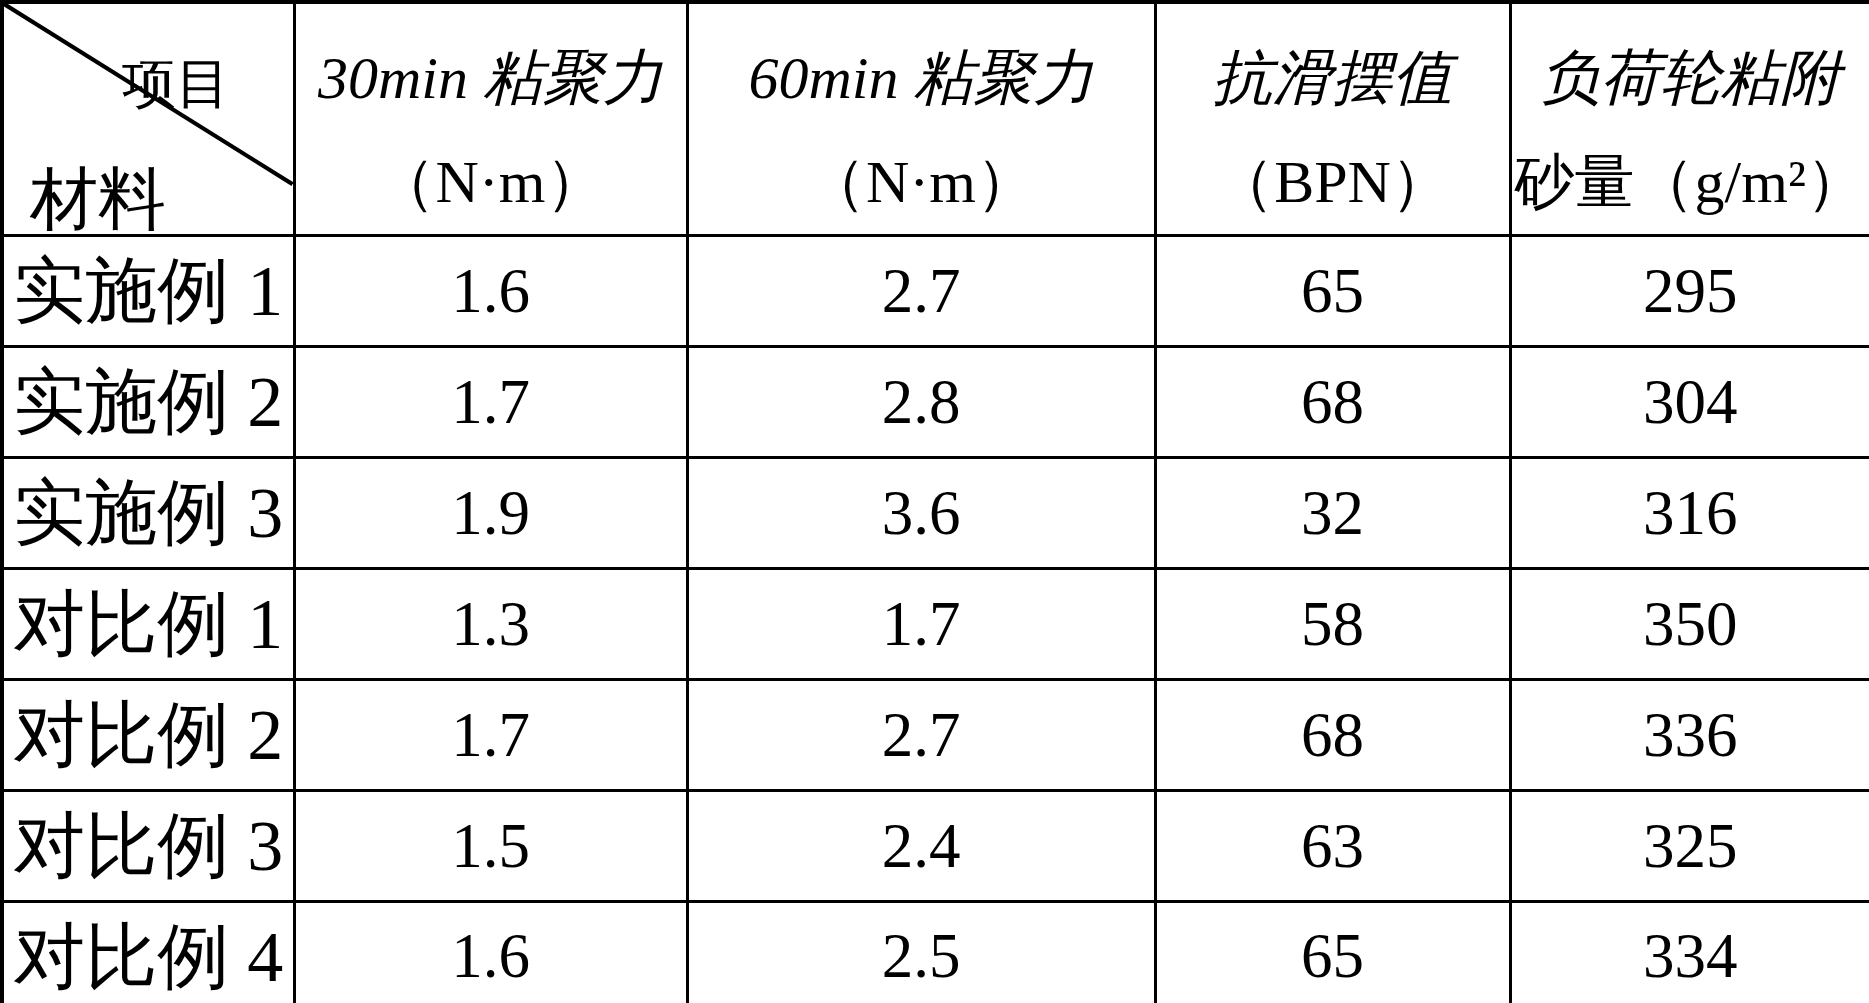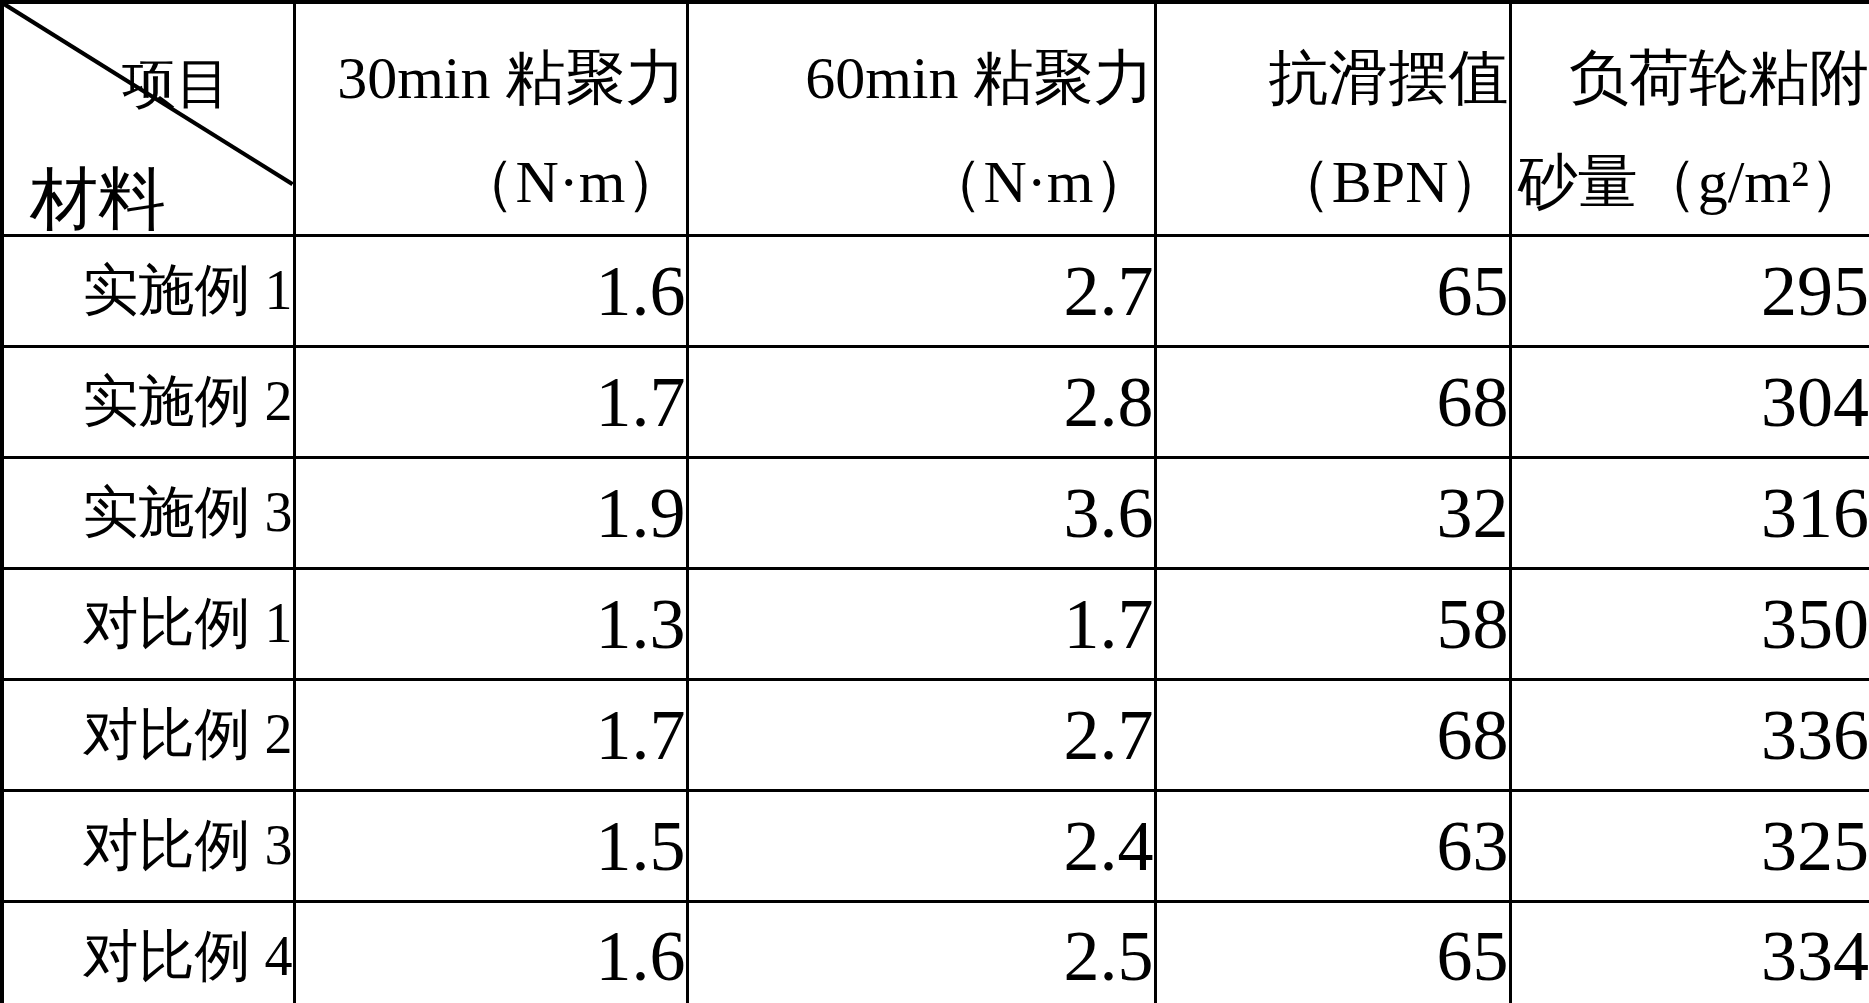--- a/index.html
+++ b/index.html
@@ -20,38 +20,38 @@
     height: 1003px;
     font-family: "Liberation Serif", "DejaVu Serif", serif;
     color: #000000;
     background: #ffffff;
   }
   table.results th,
   table.results td {
     border: 3px solid #000000;
     padding: 0;
     font-weight: normal;
-    text-align: right;
+    text-align: center;
     vertical-align: middle;
   }
   table.results {
     border: 4px solid #000000;
   }
   thead tr { height: 223px; }
   tbody tr { height: 111px; }
 
   
   th.colhead { vertical-align: top; overflow: hidden; }
   th.colhead .hline {
     height: 104px;
     line-height: 104px;
     font-size: 60px;
     white-space: nowrap;
   }
-  th.colhead .hline:first-child { margin-top: 22px; }
+  th.colhead .hline:first-child { margin-top: 22px; font-style: italic; }
 
   
   th.corner {
     position: relative;
     vertical-align: top;
     overflow: hidden;
   }
   th.corner svg.diag {
     position: absolute;
     left: 0; top: 0;
@@ -69,26 +69,26 @@
   th.corner .corner-bottom {
     position: absolute;
     left: 26px;
     top: 150px;
     font-size: 68px;
     white-space: nowrap;
   }
 
   
   td.rowlabel {
-    font-size: 56px;
+    font-size: 72px;
     padding-top: 8px;
     white-space: nowrap;
   }
   td.val {
-    font-size: 72px;
+    font-size: 63px;
     padding-top: 8px;
     white-space: nowrap;
   }
 </style>
 </head>
 <body>
 
 <div class="page">
   <table class="results">
     <colgroup>

